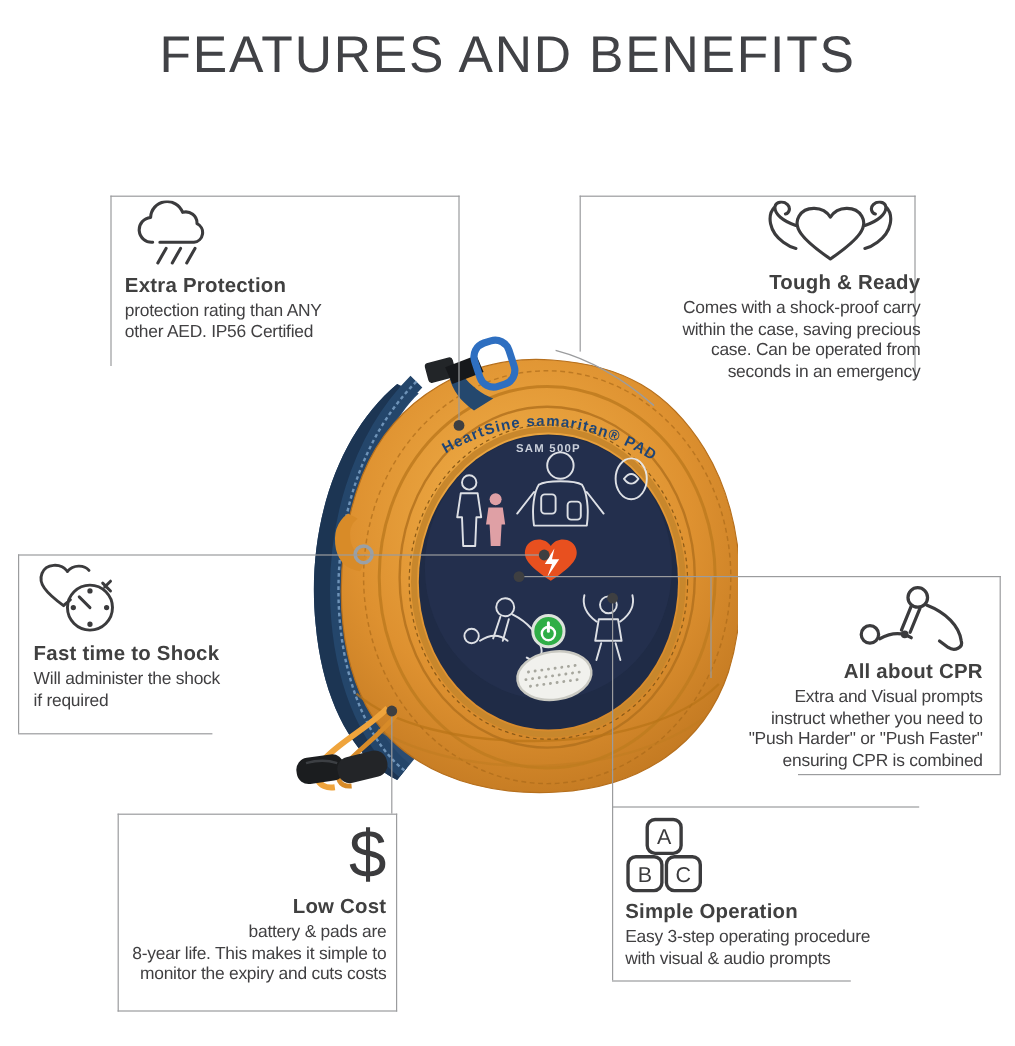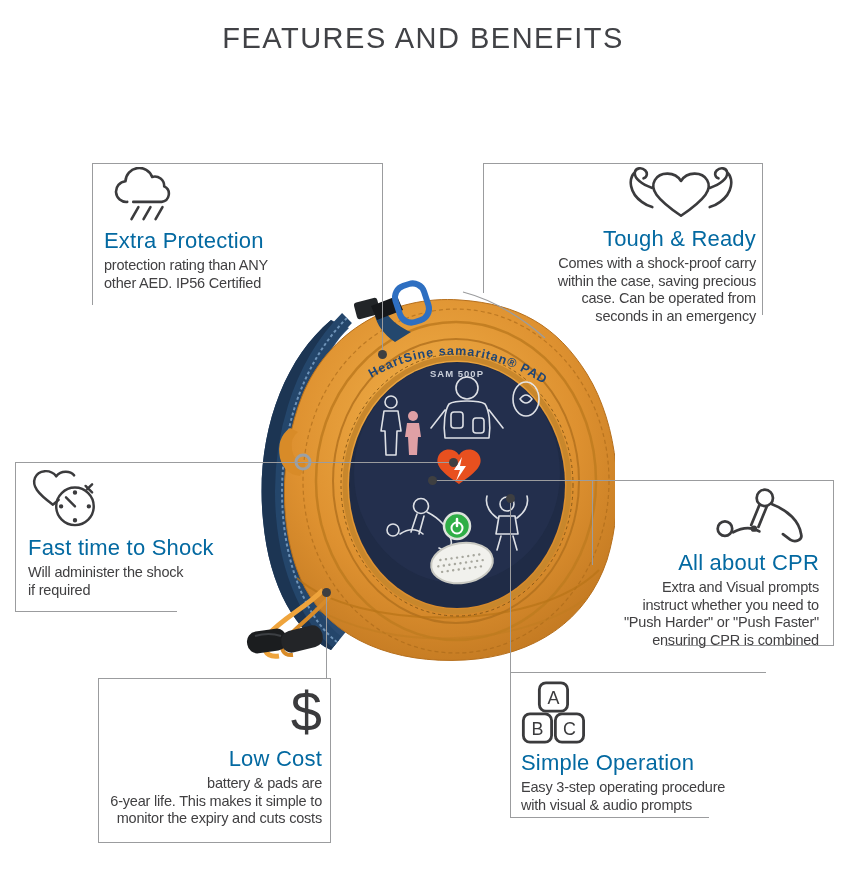--- a/index.html
+++ b/index.html
@@ -1,25 +1,25 @@
 <!DOCTYPE html>
 <html><head>
 <meta charset="utf-8">
 <style>
   html,body{margin:0;padding:0;background:#ffffff;}
   .canvas{position:relative;width:846px;height:872px;background:#fff;overflow:hidden;
           font-family:"Liberation Sans",sans-serif;color:#414042;}
   .page-title{position:absolute;left:0;top:22px;width:100%;text-align:center;
-              font-size:29px;font-weight:300;letter-spacing:1.5px;color:#414246;}
+              font-size:43px;font-weight:300;letter-spacing:1.5px;color:#414246;}
   
   .ln{position:absolute;background:#9B9C9E;z-index:6;}
   .dot{position:absolute;width:9px;height:9px;border-radius:50%;background:#3E3F41;z-index:7;}
   
   .feature{position:absolute;z-index:8;}
-  .feature .ttl{font-size:22px;font-weight:400;color:#0369a1;margin:5px 0 3px;letter-spacing:.2px;}
+  .feature .ttl{font-size:17px;font-weight:700;color:#404040;margin:5px 0 3px;letter-spacing:.2px;}
   .feature .fl{font-size:14.5px;line-height:17.5px;letter-spacing:-.2px;white-space:nowrap;color:#414042;}
   .ta-r{text-align:right;}
   .ta-r .icon-wrap{display:flex;justify-content:flex-end;}
   .icon-wrap svg{display:block;}
   .dollar{font-size:56px;font-weight:300;color:#3B3B3D;line-height:58px;}
   .overlay-svg,.product{position:absolute;pointer-events:none;}
   .overlay-svg{left:0;top:0;z-index:6;}
   .product{left:235px;top:278px;z-index:2;}
 </style>
 </head>
@@ -185,21 +185,21 @@
       <svg width="86" height="56" viewBox="0 0 100 64" fill="none" stroke="#3B3B3D" stroke-width="3" stroke-linecap="round" stroke-linejoin="round">
         <path d="M27 40 a12 12 0 0 1 -2 -24 a16 16 0 0 1 31 -5 a11 11 0 0 1 14 11 a9.5 9.5 0 0 1 -3 18 L34 40"></path>
         <path d="M40 46 L32 60 M54 46 L46 60 M68 46 L60 60"></path>
       </svg>
     </div>
     <div class="ttl">Extra Protection</div>
     <div class="fl">protection rating than ANY</div>
     <div class="fl">other AED. IP56 Certified</div>
   </div>
 
-  <div class="feature ta-r" style="right:90px;top:167px;width:270px;">
+  <div class="feature ta-r" style="right:79px;top:167px;width:270px;">
     <div class="icon-wrap">
       <svg width="150" height="54" viewBox="0 0 170 62" fill="none" stroke="#3B3B3D" stroke-width="3" stroke-linecap="round" stroke-linejoin="round">
         <path d="M85 16 C78 5 61 5 55 15 C49 25 56 36 85 56 C114 36 121 25 115 15 C109 5 92 5 85 16 Z"></path>
         <path d="M52 24 C40 20 31 13 32 6 C33 1 40 0 44 4 C47 7 46 12 42 13 M32 6 C24 14 26 30 40 40 C44 43 48 45 52 46"></path>
         <path d="M118 24 C130 20 139 13 138 6 C137 1 130 0 126 4 C123 7 124 12 128 13 M138 6 C146 14 144 30 130 40 C126 43 122 45 118 46"></path>
       </svg>
     </div>
     <div class="ttl">Tough &amp; Ready</div>
     <div class="fl">Comes with a shock-proof carry</div>
     <div class="fl">within the case, saving precious</div>
@@ -241,21 +241,21 @@
     <div class="fl">Extra and Visual prompts</div>
     <div class="fl">instruct whether you need to</div>
     <div class="fl">"Push Harder" or "Push Faster"</div>
     <div class="fl">ensuring CPR is combined</div>
   </div>
 
   <div class="feature ta-r" style="right:524px;top:683px;width:234px;">
     <div class="dollar">$</div>
     <div class="ttl">Low Cost</div>
     <div class="fl">battery &amp; pads are</div>
-    <div class="fl">6-year life. This makes it simple to</div>
+    <div class="fl">8-year life. This makes it simple to</div>
     <div class="fl">monitor the expiry and cuts costs</div>
   </div>
 
   <div class="feature" style="left:521px;top:681px;width:260px;">
     <div class="icon-wrap">
       <svg width="80" height="64" viewBox="0 0 84 68" fill="none" stroke="#3B3B3D" stroke-width="3" stroke-linejoin="round">
         <rect x="19" y="2" width="30" height="30" rx="7"></rect>
         <rect x="2" y="35" width="30" height="30" rx="7"></rect>
         <rect x="36" y="35" width="30" height="30" rx="7"></rect>
         <text x="34" y="24" text-anchor="middle" font-size="19" font-family="Liberation Sans, sans-serif" stroke="none" fill="#3B3B3D">A</text>

